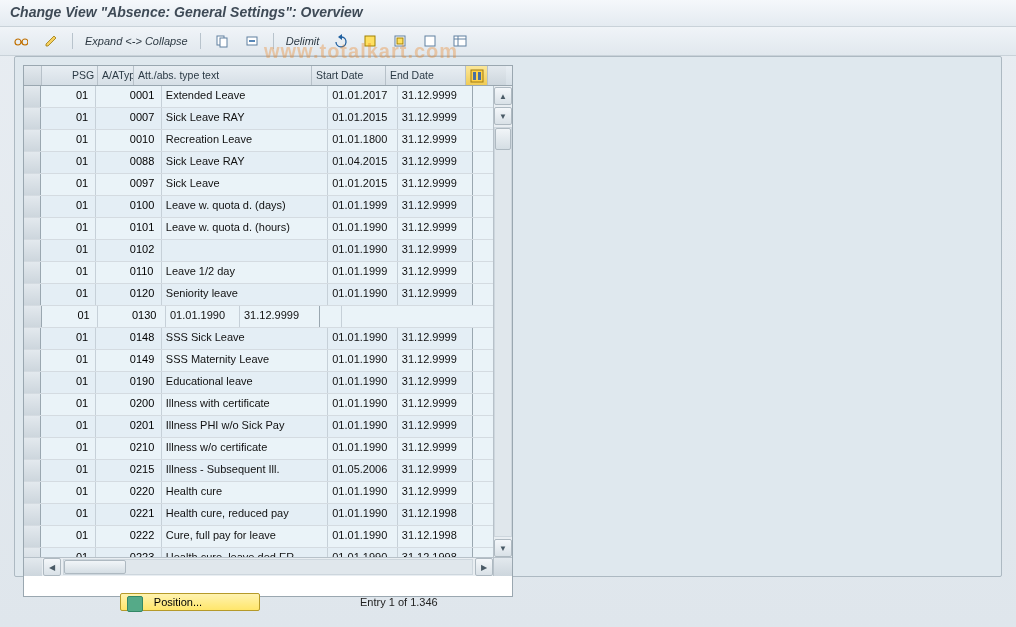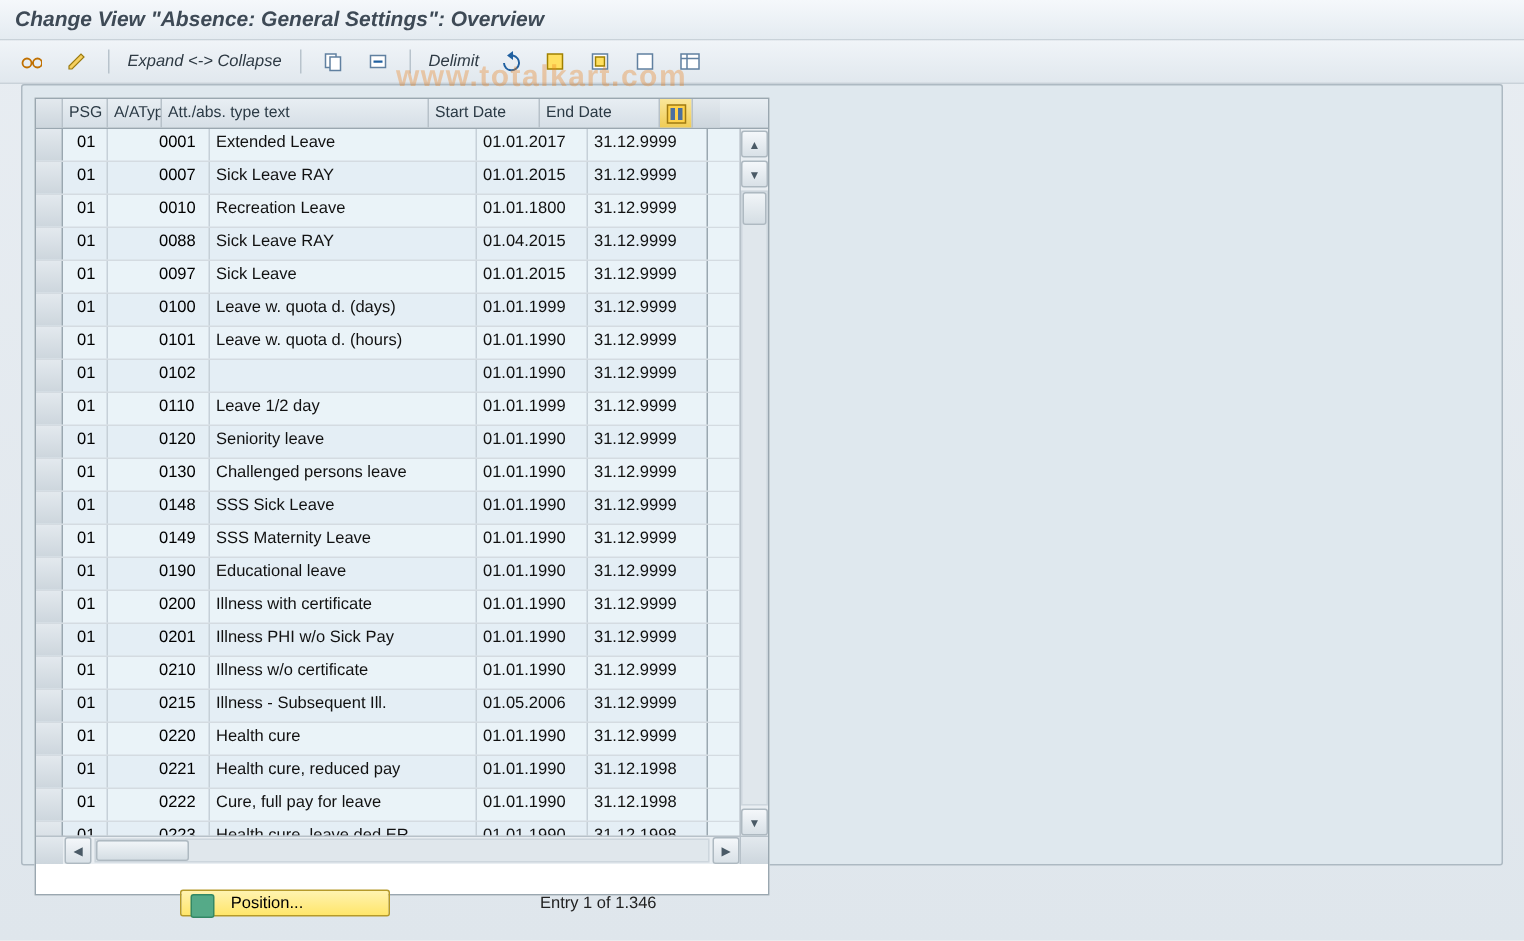--- a/index.html
+++ b/index.html
@@ -92,21 +92,21 @@
     color: #2b3a45;
   }
   .gh-cell {
     border-right: 1px solid #b7c1c9;
     padding: 3px 4px 2px 4px;
     white-space: nowrap;
     overflow: hidden;
     box-sizing: border-box;
   }
   .col-sel   { width: 18px; background:linear-gradient(#e3e9ee,#cdd6dd);}
-  .col-psg   { width: 30px; text-align:right;}
+  .col-psg   { width: 30px; text-align:right;margin-left:26px;}
   .col-type  { width: 36px; text-align:left;}
   .col-text  { width: 178px; }
   .col-start { width: 74px; }
   .col-end   { width: 80px; }
   .col-conf  { width: 22px; text-align:center; background:linear-gradient(#fbe79a,#f0cc55); }
   .col-scroll{ width: 18px; background: linear-gradient(#e3e9ee,#cdd6dd);}
   
   .grid-body {
     height: 490px;
     overflow: hidden;
@@ -435,21 +435,20 @@
               <div class="cell col-type">0120</div>
               <div class="cell col-text">Seniority leave</div>
               <div class="cell col-start">01.01.1990</div>
               <div class="cell col-end">31.12.9999</div>
               <div class="cell col-conf"></div>
             </div>
             <div class="row">
               <div class="cell col-sel"></div>
               <div class="cell col-psg">01</div>
               <div class="cell col-type">0130</div>
-              <div class="cell col-text">Challenged persons leave</div>
               <div class="cell col-start">01.01.1990</div>
               <div class="cell col-end">31.12.9999</div>
               <div class="cell col-conf"></div>
             </div>
             <div class="row">
               <div class="cell col-sel"></div>
               <div class="cell col-psg">01</div>
               <div class="cell col-type">0148</div>
               <div class="cell col-text">SSS Sick Leave</div>
               <div class="cell col-start">01.01.1990</div>

